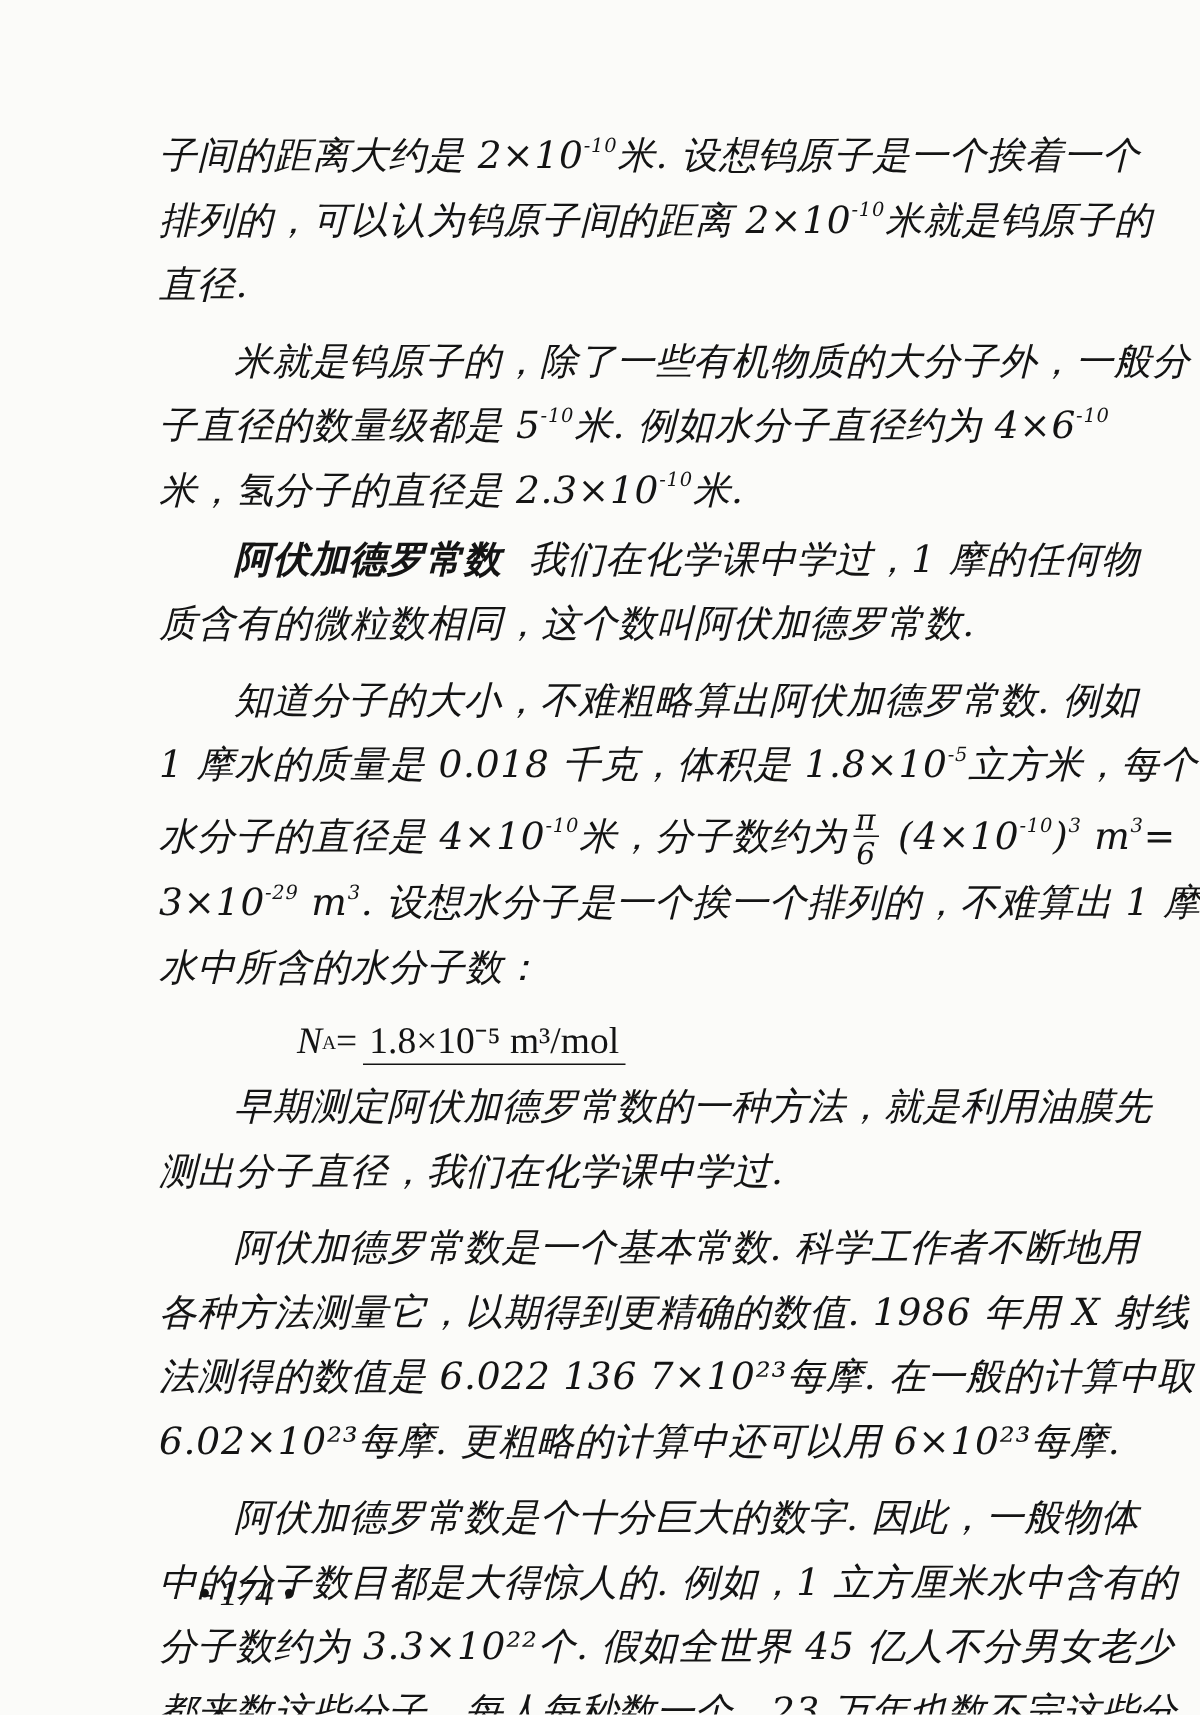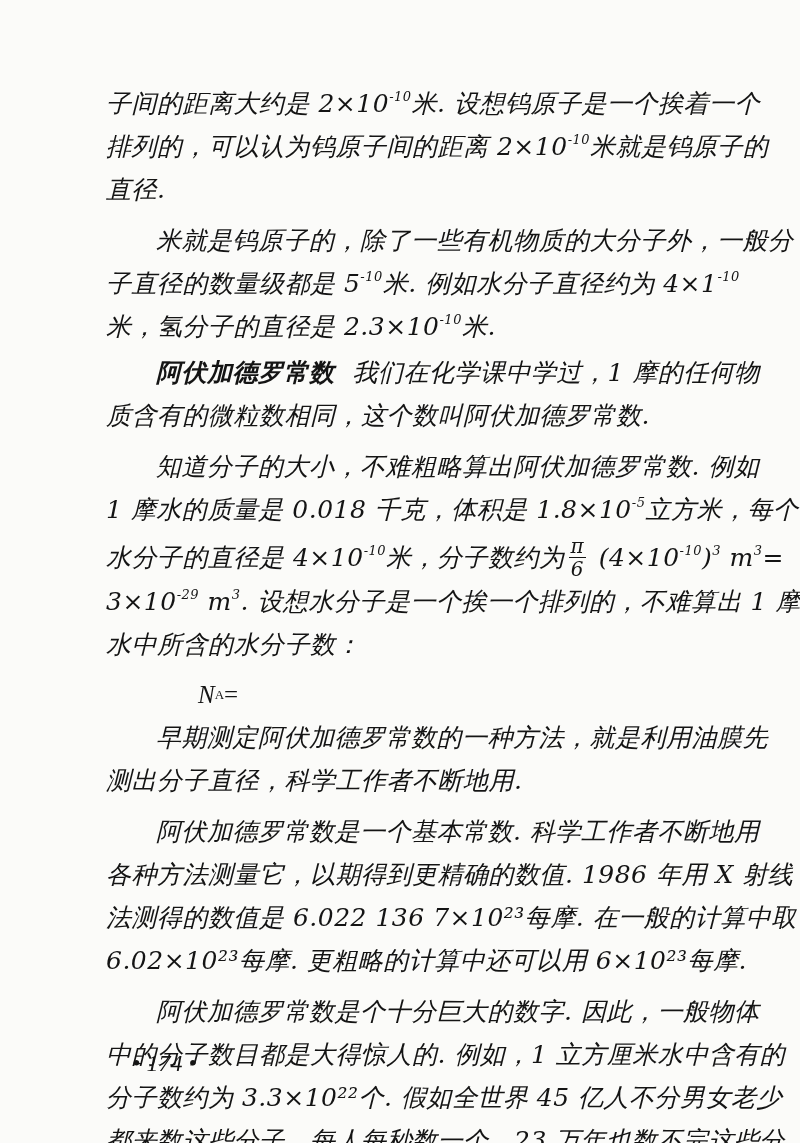--- a/index.html
+++ b/index.html
@@ -70,21 +70,21 @@
     <span>排列的，可以认为钨原子间的距离 2×10</span><sup>-10</sup><span>米就是钨原子的</span>
   </div>
   <div class="line" style="top:170px">
     <span>直径.</span>
   </div>
 
   <div class="line indent" style="top:221px">
     <span>米就是钨原子的，除了一些有机物质的大分子外，一般分</span>
   </div>
   <div class="line" style="top:264px">
-    <span>子直径的数量级都是 5</span><sup>-10</sup><span>米. 例如水分子直径约为 4×1</span><sup>-10</sup>
+    <span>子直径的数量级都是 5</span><sup>-10</sup><span>米. 例如水分子直径约为 4×6</span><sup>-10</sup>
   </div>
   <div class="line" style="top:307px">
     <span>米，氢分子的直径是 2.3×10</span><sup>-10</sup><span>米.</span>
   </div>
 
   <div class="line indent" style="top:353px">
     <span class="bold-term">阿伏加德罗常数</span><span>我们在化学课中学过，1 摩的任何物</span>
   </div>
   <div class="line" style="top:396px">
     <span>质含有的微粒数相同，这个数叫阿伏加德罗常数.</span>
@@ -106,26 +106,27 @@
   <div class="line" style="top:625px">
     <span>水中所含的水分子数：</span>
   </div>
 </div>
 
 <div class="formula" style="left:198px; top:665px;">
   <i>N</i>
     <span class="sub">A</span>
     <span>=</span>
   <span class="bigfrac">
+    <span class="num">1.8×10⁻⁵ m³/mol</span>
   </span>
 </div>
 
 <div class="page" style="top:0">
   <div class="line indent" style="top:718px"><span>早期测定阿伏加德罗常数的一种方法，就是利用油膜先</span></div>
-  <div class="line" style="top:761px"><span>测出分子直径，科学工作者不断地用.</span></div>
+  <div class="line" style="top:761px"><span>测出分子直径，我们在化学课中学过.</span></div>
   <div class="line indent" style="top:812px"><span>阿伏加德罗常数是一个基本常数. 科学工作者不断地用</span></div>
   <div class="line" style="top:855px"><span>各种方法测量它，以期得到更精确的数值. 1986 年用 X 射线</span></div>
   <div class="line" style="top:898px"><span>法测得的数值是 6.022 136 7×10²³每摩. 在一般的计算中取</span></div>
   <div class="line" style="top:941px"><span>6.02×10²³每摩. 更粗略的计算中还可以用 6×10²³每摩.</span></div>
   <div class="line indent" style="top:992px"><span>阿伏加德罗常数是个十分巨大的数字. 因此，一般物体</span></div>
   <div class="line" style="top:1035px"><span>中的分子数目都是大得惊人的. 例如，1 立方厘米水中含有的</span></div>
   <div class="line" style="top:1078px"><span>分子数约为 3.3×10²²个. 假如全世界 45 亿人不分男女老少</span></div>
   <div class="line" style="top:1121px"><span>都来数这些分子，每人每秒数一个，23 万年也数不完这些分</span></div>
 </div>
 

